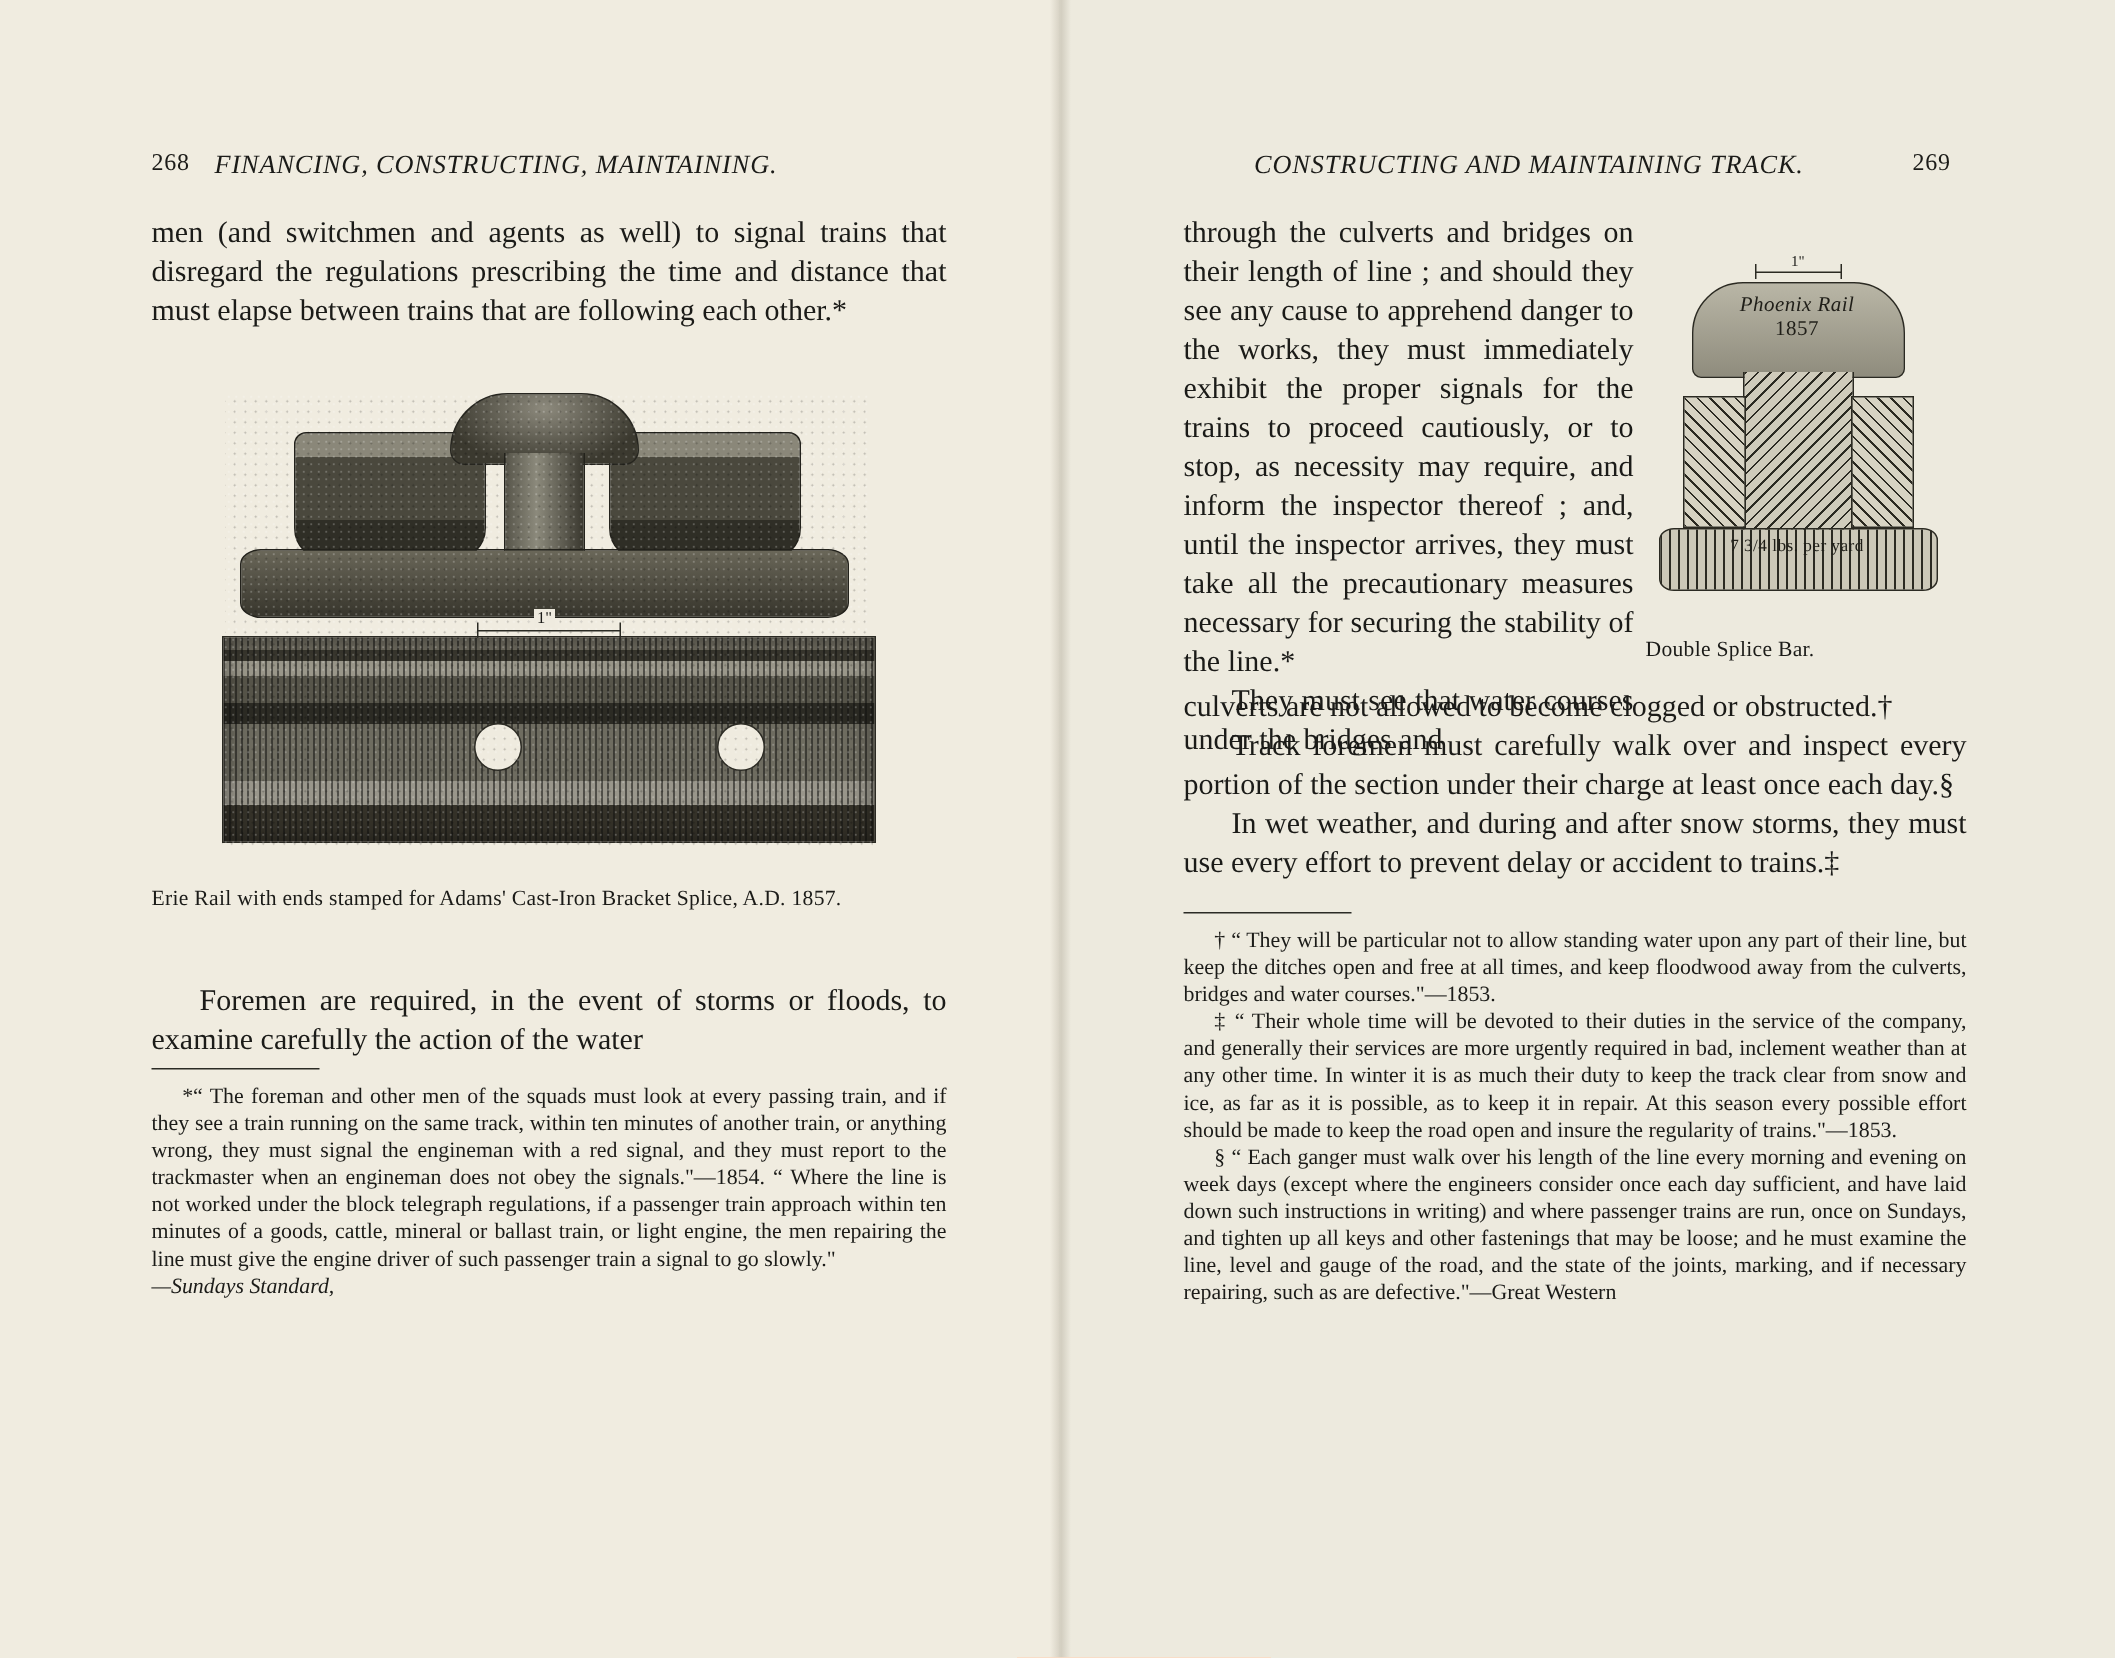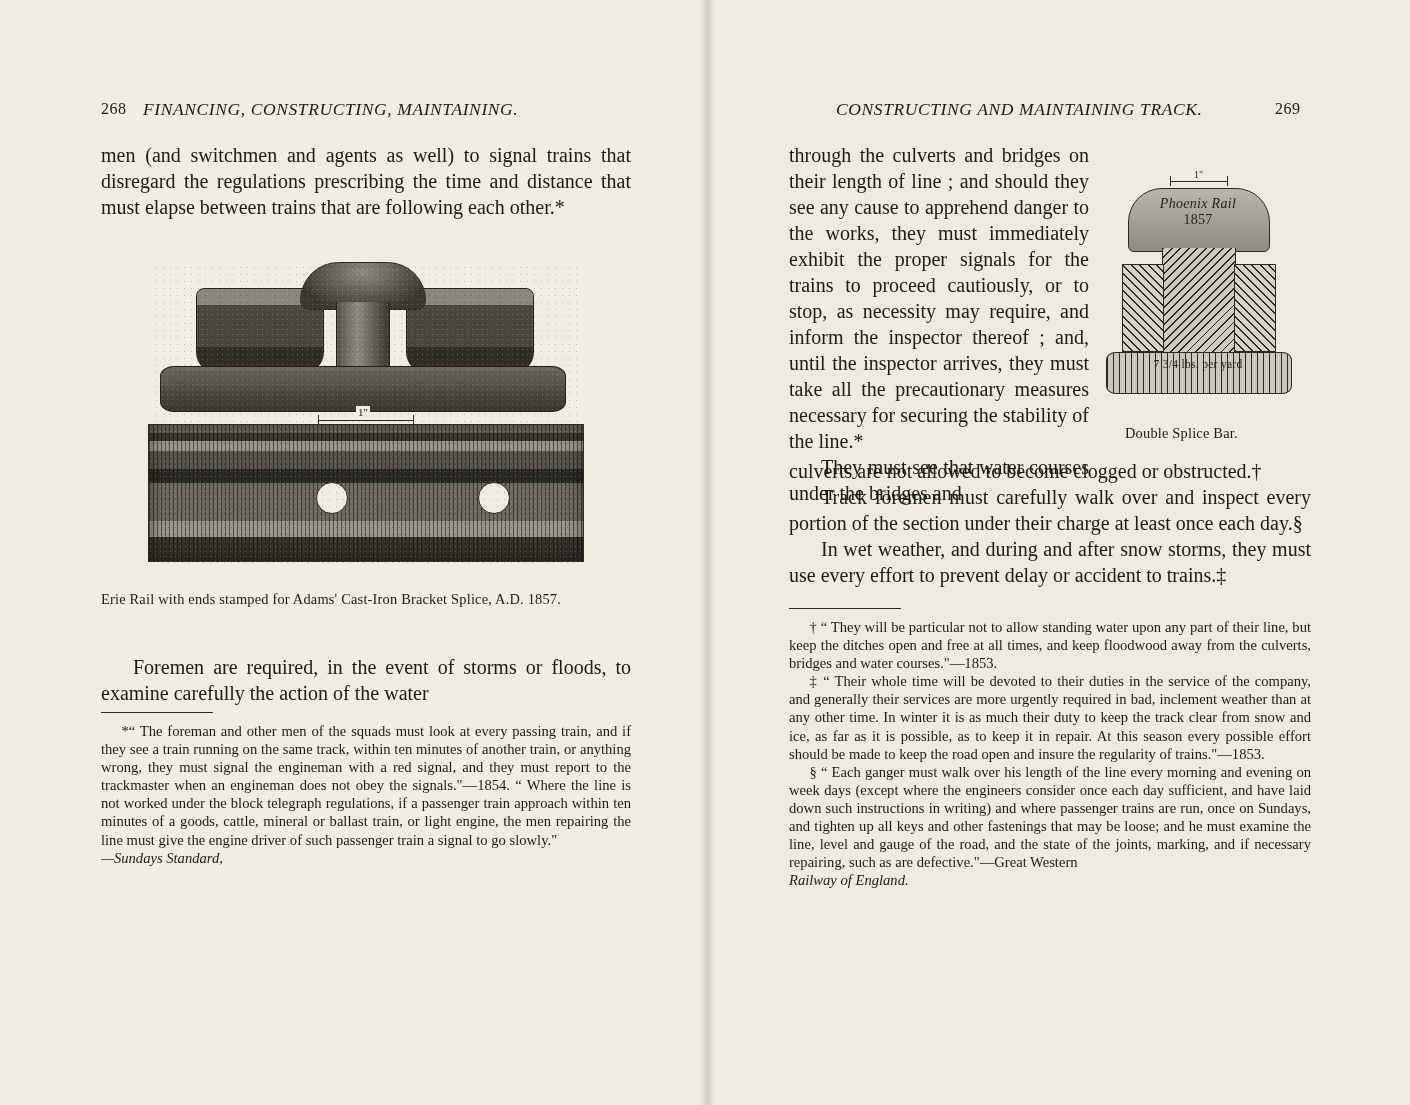--- a/index.html
+++ b/index.html
@@ -292,30 +292,29 @@
     <div class="ph-head"></div>
     <div class="ph-web"></div>
     <div class="ph-splice l"></div>
     <div class="ph-splice r"></div>
     <div class="ph-foot"></div>
     <div class="ph-label ph-name">Phoenix Rail</div>
     <div class="ph-label ph-year">1857</div>
     <div class="ph-label ph-weight">7 3/4 lbs. per yard</div>
   </div>
 
-  <div class="caption" style="left:1125px; top:425px;">Double Splice Bar.</div>
+  <div class="caption" style="left:1097px; top:425px;">Double Splice Bar.</div>
 
   <div class="col" style="left:789px; top:458px; width:522px;">
     <p>culverts are not allowed to become clogged or obstructed.†</p>
     <p class="indent">Track foremen must carefully walk over and inspect every portion of the section under their charge at least once each day.§</p>
     <p class="indent">In wet weather, and during and after snow storms, they must use every effort to prevent delay or accident to trains.‡</p>
   </div>
 
   <div class="rule" style="left:789px; top:608px; width:112px;"></div>
 
   <div class="small" style="left:789px; top:618px; width:522px;">
     <p class="ind">† “ They will be particular not to allow standing water upon any part of their line, but keep the ditches open and free at all times, and keep floodwood away from the culverts, bridges and water courses."—1853.</p>
     <p class="ind">‡ “ Their whole time will be devoted to their duties in the service of the company, and generally their services are more urgently required in bad, inclement weather than at any other time.  In winter it is as much their duty to keep the track clear from snow and ice, as far as it is possible, as to keep it in repair.  At this season every possible effort should be made to keep the road open and insure the regularity of trains."—1853.</p>
     <p class="ind">§ “ Each ganger must walk over his length of the line every morning and evening on week days (except where the engineers consider once each day sufficient, and have laid down such instructions in writing) and where passenger trains are run, once on Sundays, and tighten up all keys and other fastenings that may be loose; and he must examine the line, level and gauge of the road, and the state of the joints, marking, and if necessary repairing, such as are defective."—Great Western</p>
-    <p class="ital">Railway of England.</p>
   </div>
 
 </div>
 
 </body></html>

